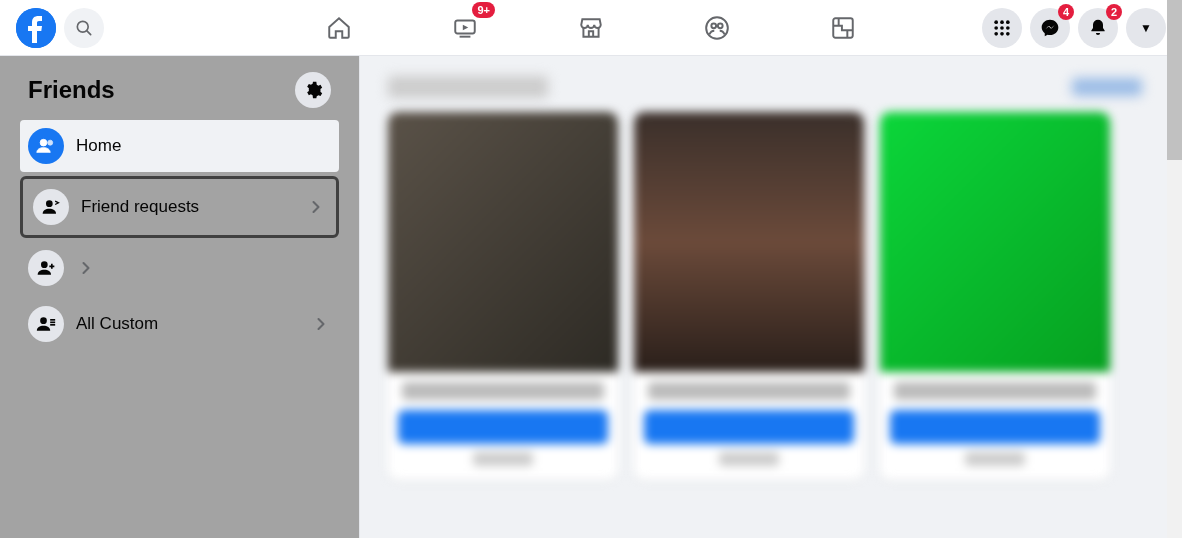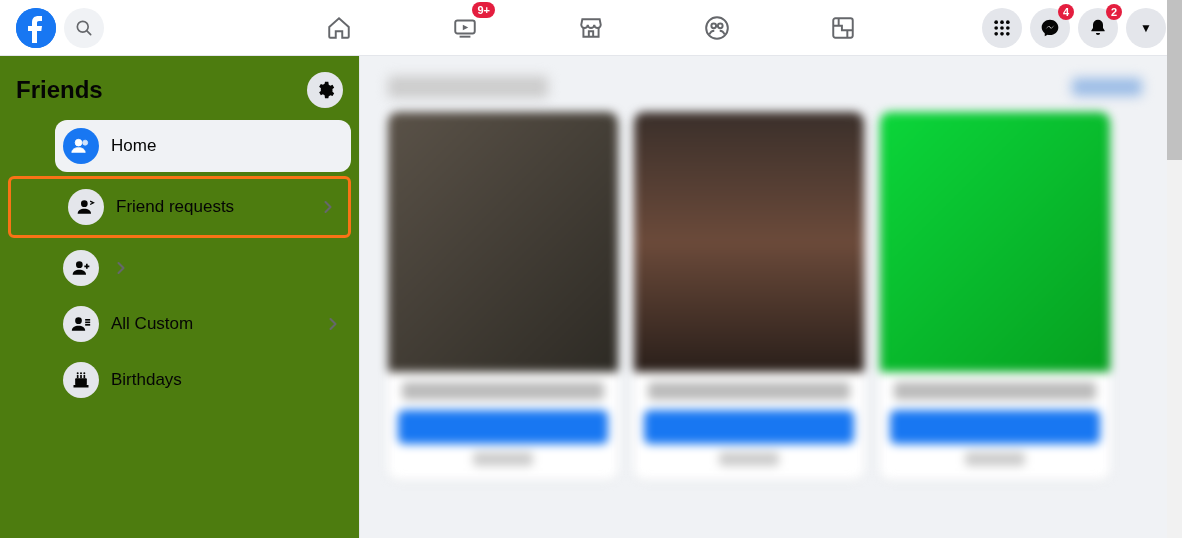--- a/index.html
+++ b/index.html
@@ -15,32 +15,32 @@
   .nav-icon svg { fill: none; stroke: #65676b; stroke-width: 1.8; }
   .badge-red { position: absolute; top: -2px; right: -6px; background: #e41e3f; color: #fff; font-size: 11px; font-weight: 700; border-radius: 10px; padding: 1px 5px; line-height: 14px; min-width: 18px; text-align: center; }
   .right-icons { margin-left: auto; display: flex; gap: 8px; align-items:center; z-index:2; }
   .round-btn { width: 40px; height: 40px; border-radius: 50%; background: #e4e6eb; display: flex; align-items: center; justify-content: center; cursor: pointer; position: relative; }
   .round-btn.dark-icon svg { fill: #050505; }
   .acct-arrow { font-size: 12px; color: #050505; }
   .badge-small { position: absolute; top: -4px; right: -4px; background: #e41e3f; color: #fff; font-size: 11px; font-weight: 700; border-radius: 10px; padding: 1px 5px; line-height: 14px; }
 
   
   .body-row { display: flex; height: calc(538px - 56px); }
-  .sidebar { width: 360px; border-right: 1px solid #e4e6eb; padding: 16px 8px; background: #4d7c0f; box-shadow: 1px 0 2px rgba(0,0,0,0.03); }
+  .sidebar { width: 360px; border-right: 1px solid #e4e6eb; padding: 16px 20px; background: #a3a3a3; box-shadow: 1px 0 2px rgba(0,0,0,0.03); }
   .sidebar-header { display: flex; align-items: center; justify-content: space-between; padding: 0 8px 12px; }
   .sidebar-title { font-size: 24px; font-weight: 700; color: #050505; }
   .gear-btn { width: 36px; height: 36px; border-radius: 50%; background: #e4e6eb; display:flex; align-items:center; justify-content:center; cursor:pointer; }
-  .menu-item { display: flex; align-items: center; padding: 8px; border-radius: 12px; cursor: pointer; margin-bottom: 4px; margin-left: 47px; }
+  .menu-item { display: flex; align-items: center; padding: 8px; border-radius: 4px; cursor: pointer; margin-bottom: 4px; }
   .menu-item.active { background: #f0f2f5; }
   .menu-item .icon-wrap { width: 36px; height: 36px; border-radius: 50%; background: #e4e6eb; display:flex; align-items:center; justify-content:center; margin-right: 12px; }
   .menu-item.active .icon-wrap { background: #1877f2; }
   .menu-item.active .icon-wrap svg { fill:#fff; stroke:#fff; }
   .menu-item .label { font-size: 17px; color: #050505; font-weight: 500; flex: 1; }
   .menu-item .chevron { color: #65676b; }
-  .highlight-box { border: 3px solid #f97316; border-radius: 6px; padding: 2px; margin-bottom:4px; }
+  .highlight-box { border: 3px solid #404040; border-radius: 6px; padding: 2px; margin-bottom:4px; }
   .highlight-box .menu-item { margin-bottom:0; }
 
   
   .main { flex: 1; background: #f0f2f5; padding: 20px 28px; position: relative; overflow: hidden; }
   .feed-header-blur { width: 160px; height: 22px; background: #ccc; border-radius: 4px; filter: blur(6px); margin-bottom: 14px; }
   .cards { display: flex; gap: 16px; }
   .card { width: 230px; background: #fff; border-radius: 10px; overflow: hidden; box-shadow: 0 1px 2px rgba(0,0,0,0.1); filter: blur(5px); }
   .card .photo { width: 100%; height: 260px; }
   .card:nth-child(1) .photo { background: linear-gradient(135deg,#5a5248,#2d2a24); }
   .card:nth-child(2) .photo { background: linear-gradient(180deg,#3a2f2a,#6b4a3a 50%,#2a1f1a); }
@@ -203,35 +203,20 @@
             <line x1="17" y1="10" x2="23" y2="10" stroke="#050505" stroke-width="2"></line>
             <line x1="17" y1="13" x2="23" y2="13" stroke="#050505" stroke-width="2"></line>
           </svg>
         </div>
       <span class="label">All Custom</span>
       <svg class="chevron" width="20" height="20" viewBox="0 0 24 24">
           <path d="M9 6l6 6-6 6" stroke="#65676b" stroke-width="2.5" fill="none" stroke-linecap="round" stroke-linejoin="round"></path>
         </svg>
     </div>
 
-    <div class="menu-item">
-      <div class="icon-wrap">
-          <svg width="20" height="20" viewBox="0 0 24 24">
-            <rect x="5" y="10" width="14" height="8" rx="1" fill="#050505"></rect>
-            <rect x="3" y="18" width="18" height="3" fill="#050505"></rect>
-            <line x1="8" y1="6" x2="8" y2="10" stroke="#050505" stroke-width="2"></line>
-            <line x1="12" y1="6" x2="12" y2="10" stroke="#050505" stroke-width="2"></line>
-            <line x1="16" y1="6" x2="16" y2="10" stroke="#050505" stroke-width="2"></line>
-            <circle cx="8" cy="4" r="1.2" fill="#050505"></circle>
-            <circle cx="12" cy="4" r="1.2" fill="#050505"></circle>
-            <circle cx="16" cy="4" r="1.2" fill="#050505"></circle>
-          </svg>
-        </div>
-      <span class="label">Birthdays</span>
-    </div>
 
   </div>
 
   <div class="main">
     <div class="feed-header-blur"></div>
     <div class="see-all-blur"></div>
     <div class="cards">
       <div class="card">
         <div class="photo"></div>
           <div class="name-blur"></div>

